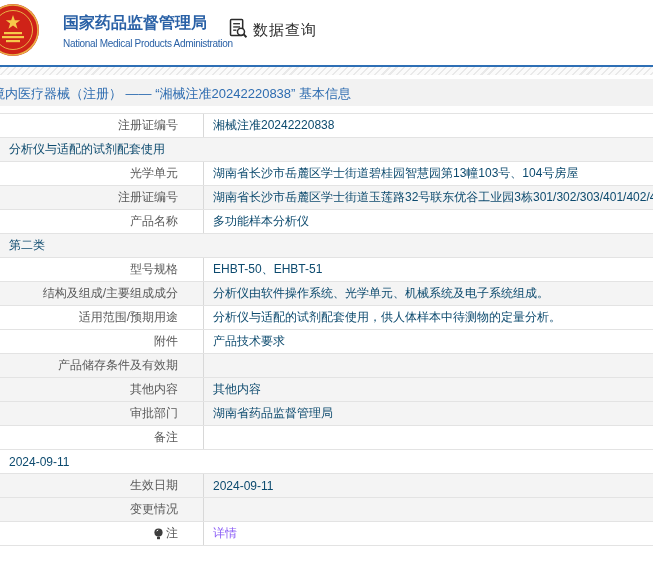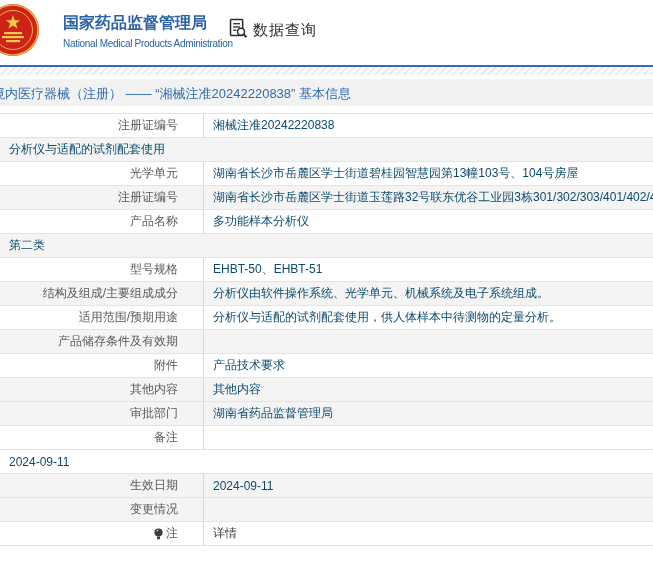--- a/index.html
+++ b/index.html
@@ -54,21 +54,21 @@
   .row.alt { background:#f4f4f4; }
   .cell-label {
     width:204px; box-sizing:border-box; padding-right:25px;
     display:flex; align-items:center; justify-content:flex-end; gap:3px;
     color:#595959; border-right:1px solid #d8d8d8; white-space:nowrap;
   }
   .cell-value {
     flex:1; padding-left:9px; display:flex; align-items:center;
     color:#0c4a6e; white-space:nowrap; overflow:hidden;
   }
-  .cell-value.link { color:#404040; cursor:pointer; }
+  .cell-value.link { color:#8b5cf6; cursor:pointer; }
   .bulb { display:inline-flex; align-items:center; }
 </style>
 </head>
 <body>
 
 <div class="page">
 
   <div class="header">
     <span class="emblem">
       <svg width="54" height="54" viewBox="0 0 54 54">
@@ -155,33 +155,33 @@
       </div>
       <div class="cell-value">分析仪由软件操作系统、光学单元、机械系统及电子系统组成。</div>
     </div>
       <div class="row">
       <div class="cell-label">
 
         <span class="label-text">适用范围/预期用途</span>
       </div>
       <div class="cell-value">分析仪与适配的试剂配套使用，供人体样本中待测物的定量分析。</div>
     </div>
+      <div class="row">
+      <div class="cell-label">
+
+        <span class="label-text">附件</span>
+      </div>
+      <div class="cell-value">产品技术要求</div>
+    </div>
       <div class="row alt">
       <div class="cell-label">
 
         <span class="label-text">产品储存条件及有效期</span>
       </div>
       <div class="cell-value"></div>
-    </div>
-      <div class="row">
-      <div class="cell-label">
-
-        <span class="label-text">附件</span>
-      </div>
-      <div class="cell-value">产品技术要求</div>
     </div>
       <div class="row alt">
       <div class="cell-label">
 
         <span class="label-text">其他内容</span>
       </div>
       <div class="cell-value">其他内容</div>
     </div>
       <div class="row alt">
       <div class="cell-label">

